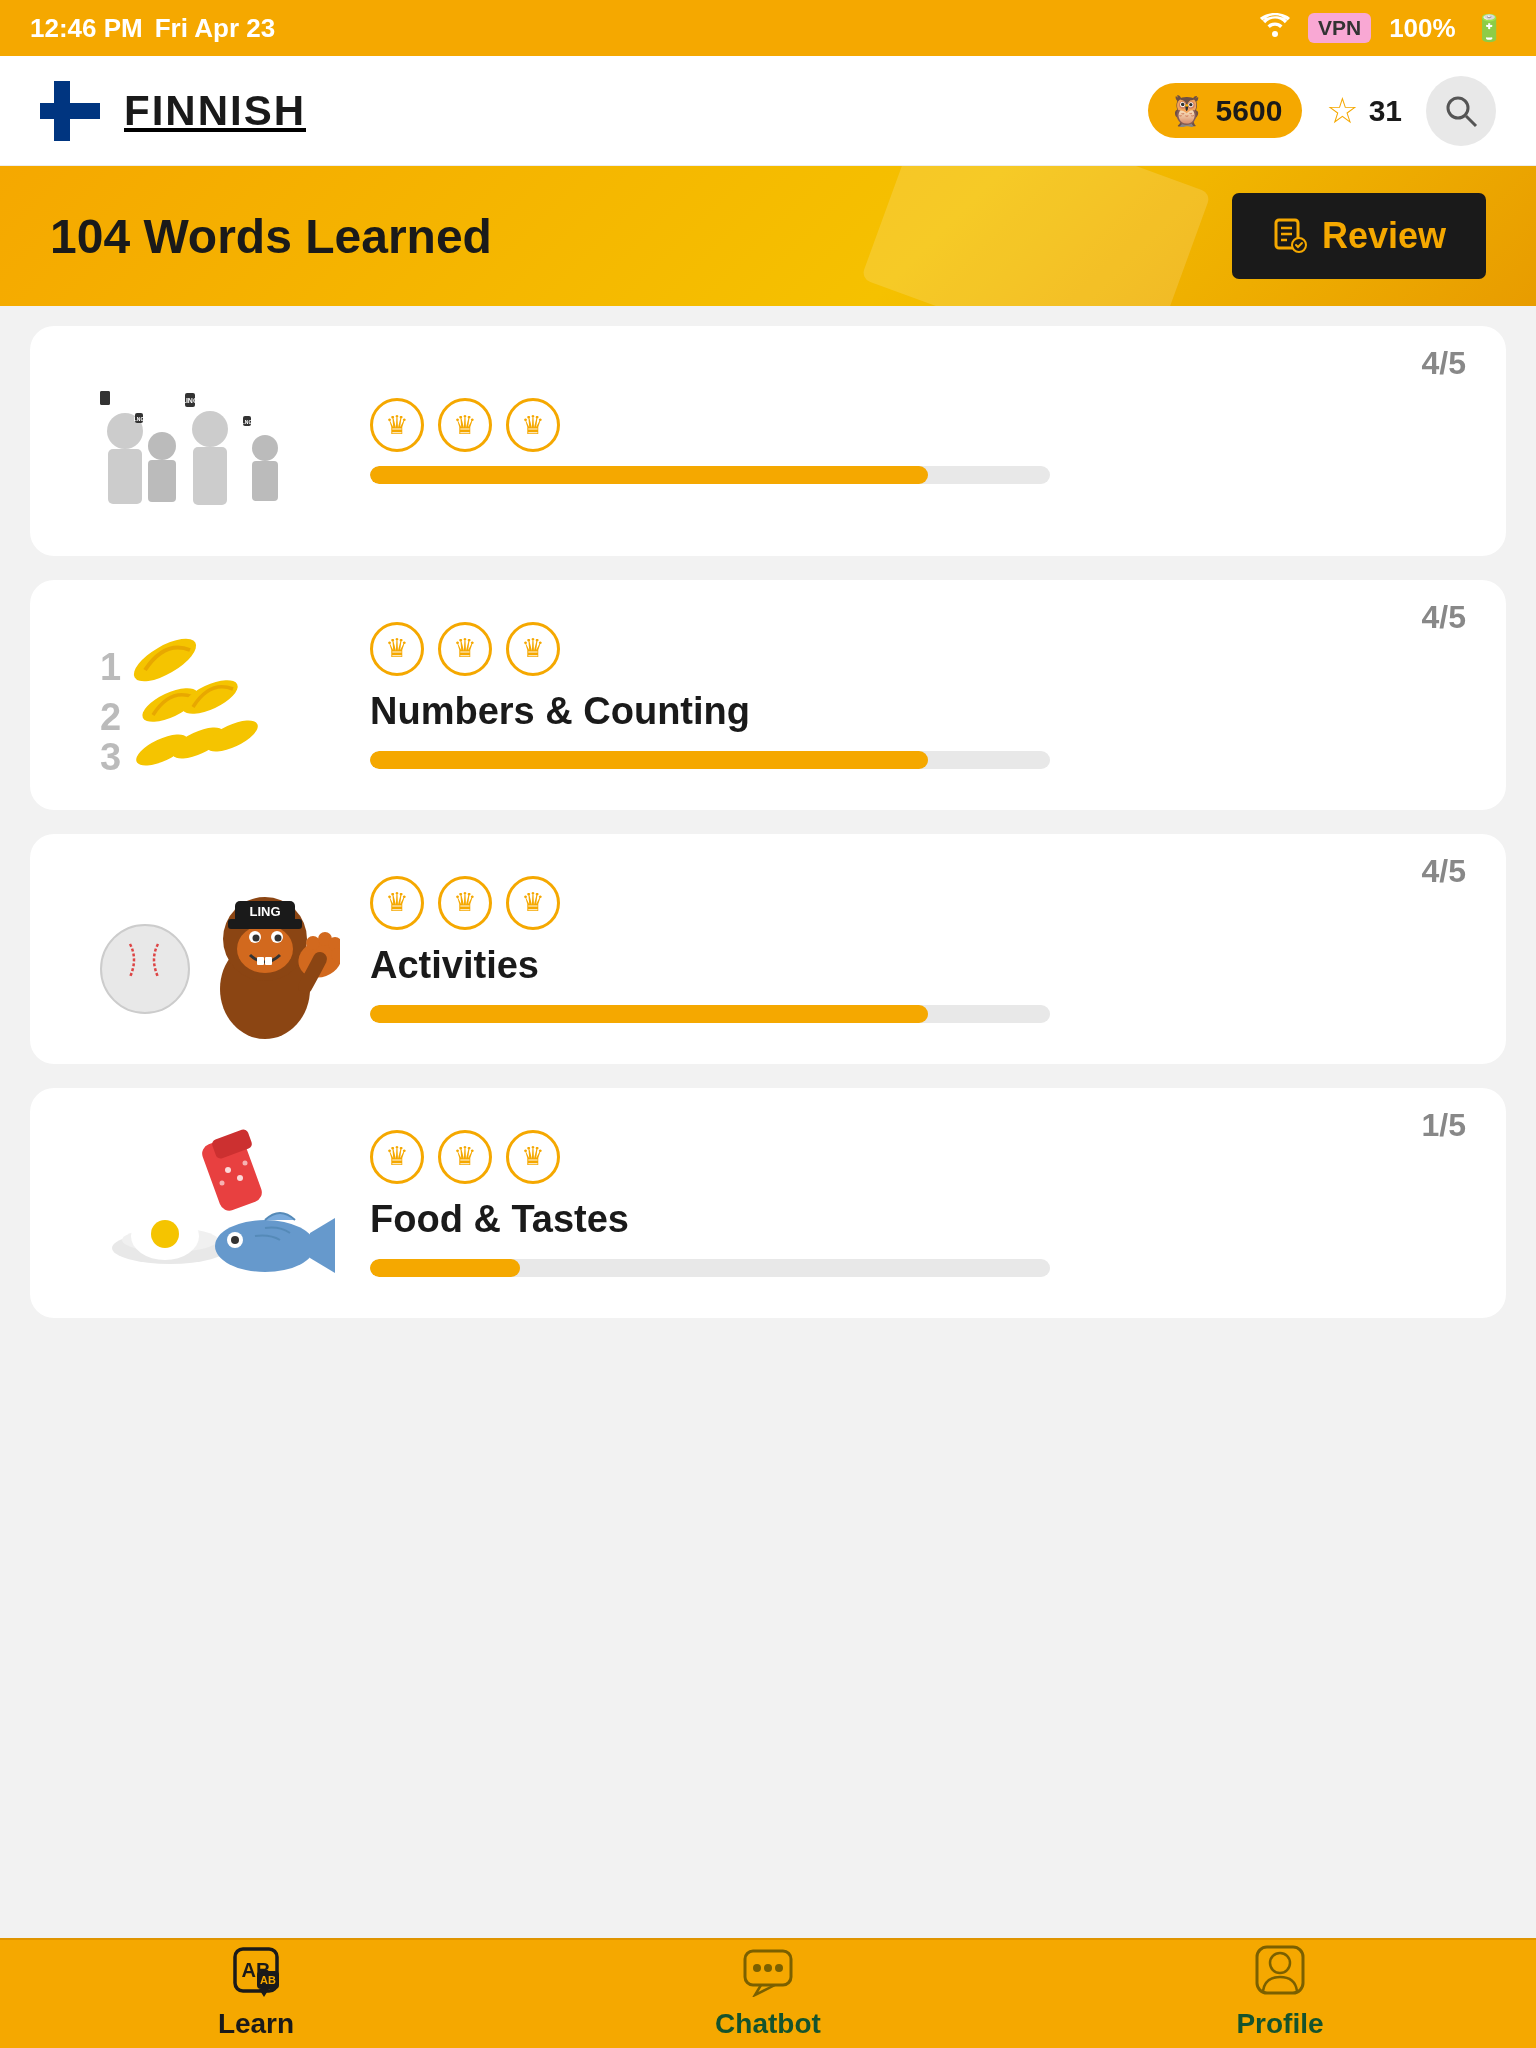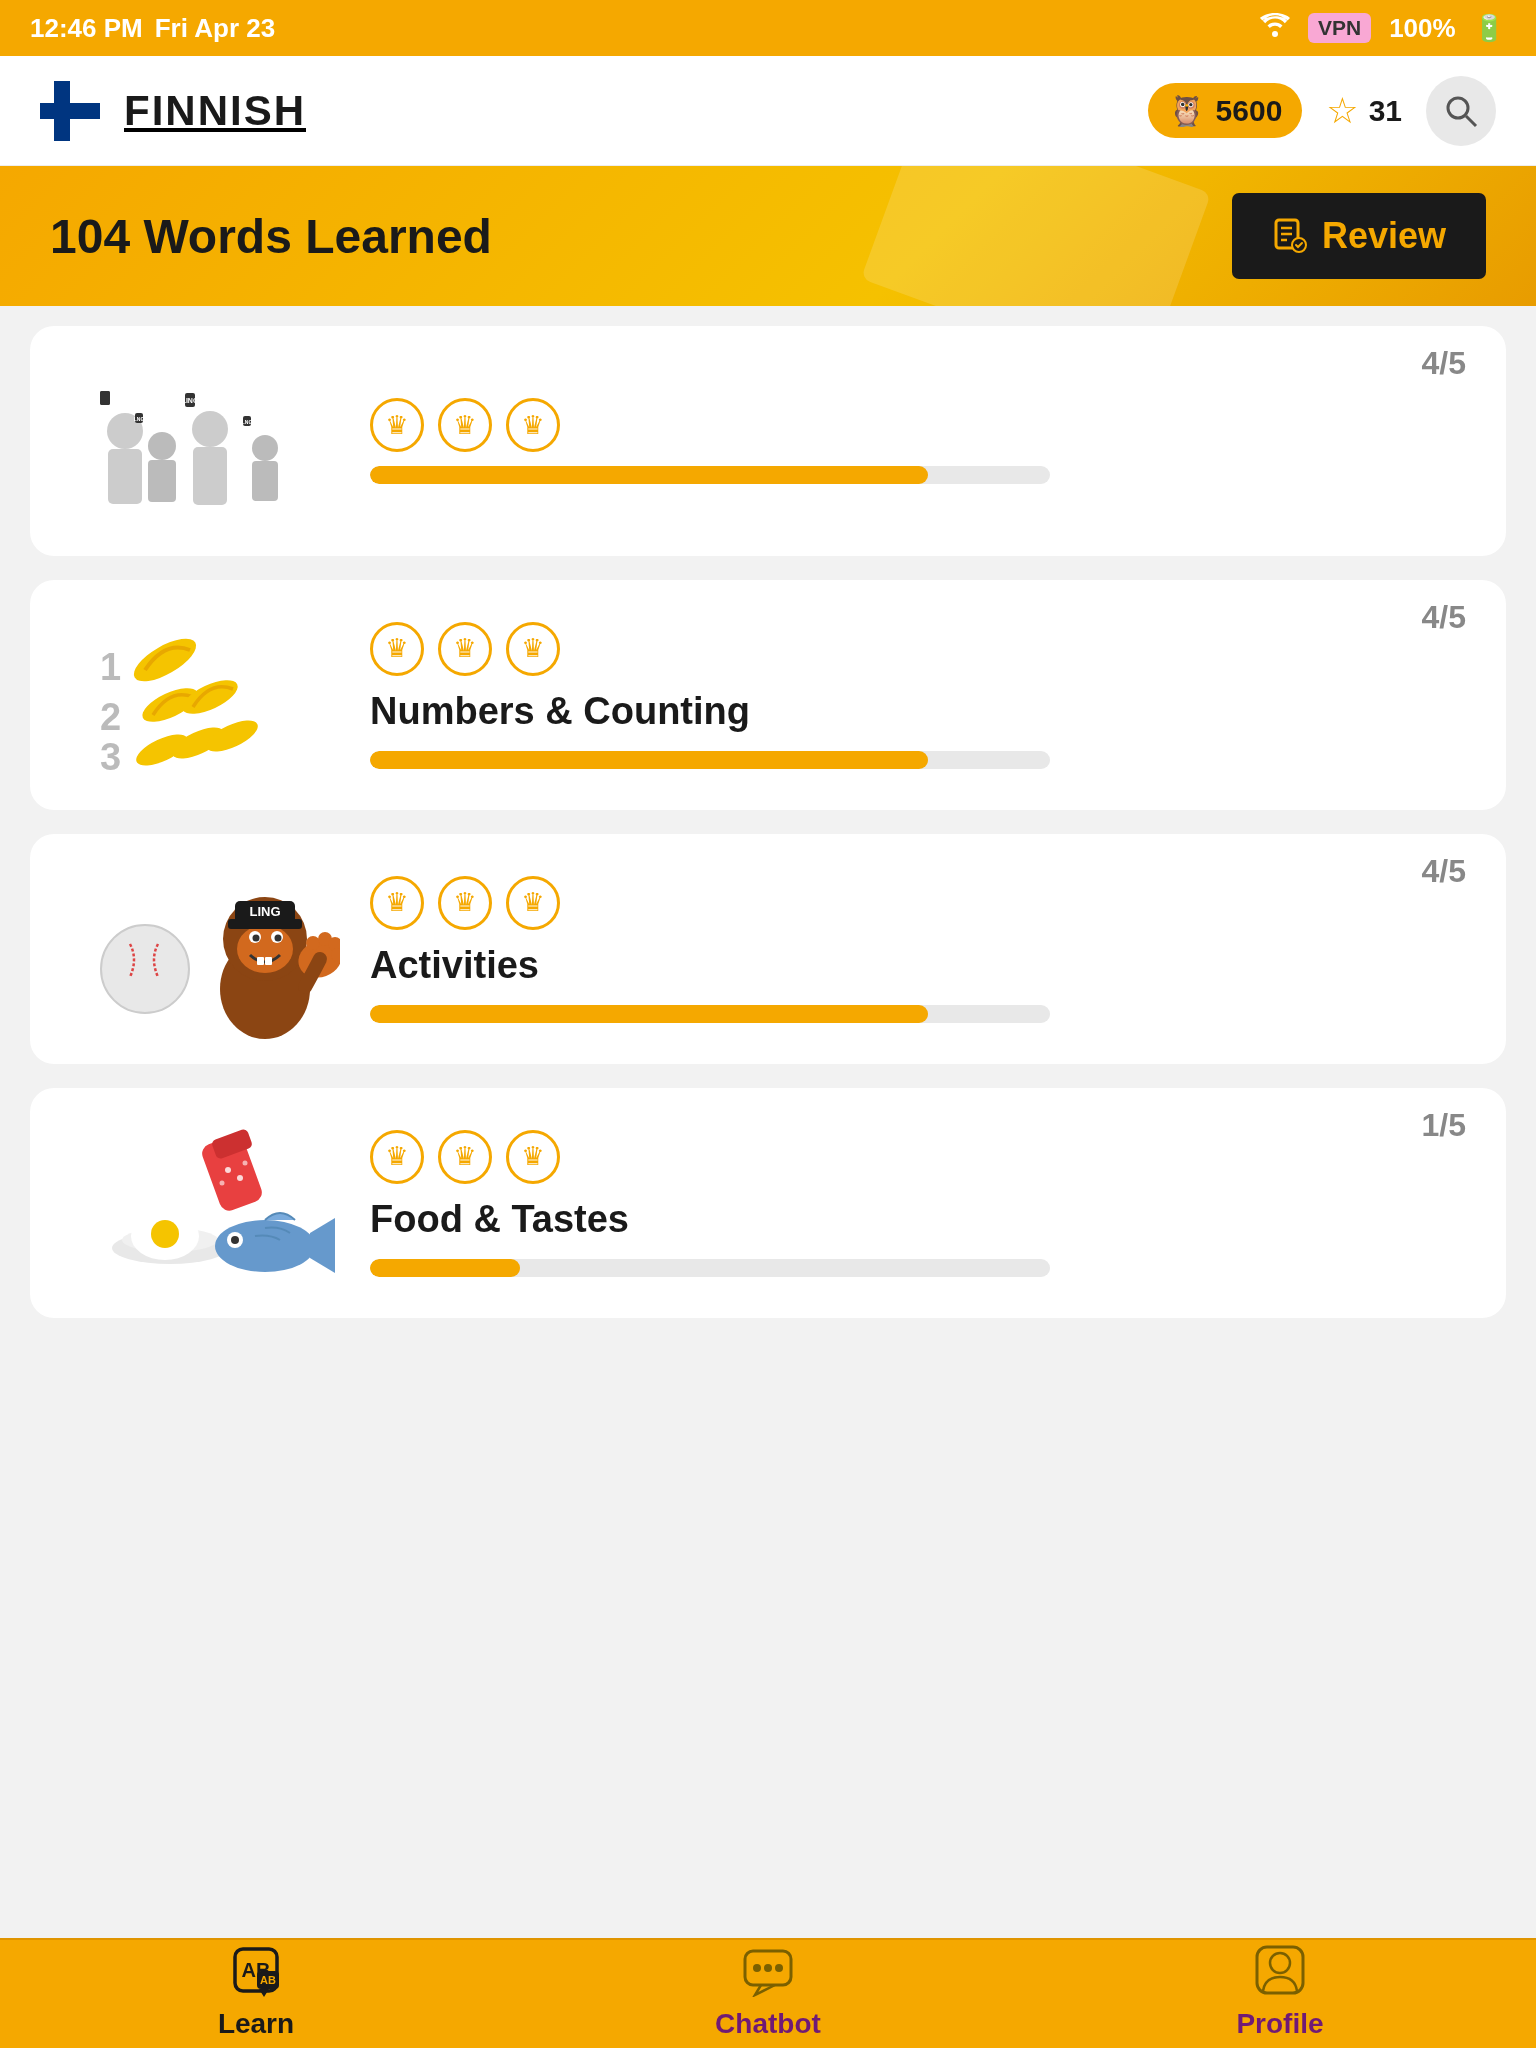--- a/index.html
+++ b/index.html
@@ -243,21 +243,21 @@
       height: 60px;
       display: flex;
       align-items: center;
       justify-content: center;
     }
     .nav-label {
       font-size: 28px;
       font-weight: 700;
       color: #1a1a1a;
     }
-    .nav-label.inactive { color: #701a75; font-weight: 600; }
+    .nav-label.inactive { color: #14532d; font-weight: 600; }
 
   </style>
 </head>
 <body>
 
 <div class="status-bar">
   <div class="status-bar-left">
     <span>12:46 PM</span>
     <span>Fri Apr 23</span>
   </div>

